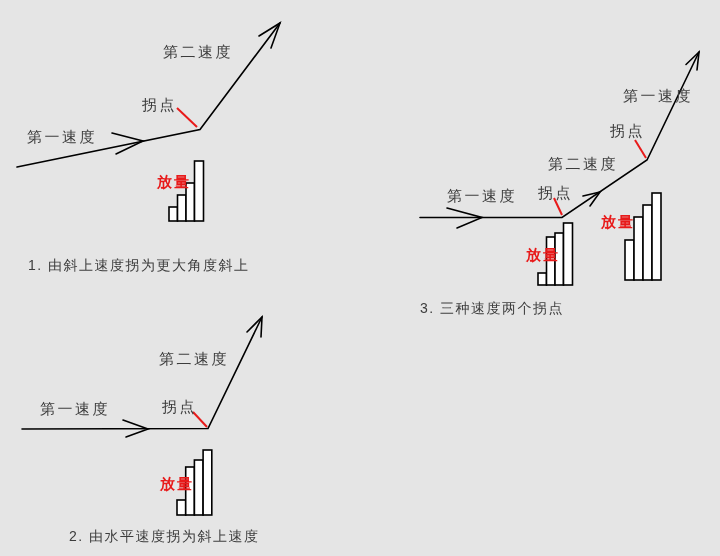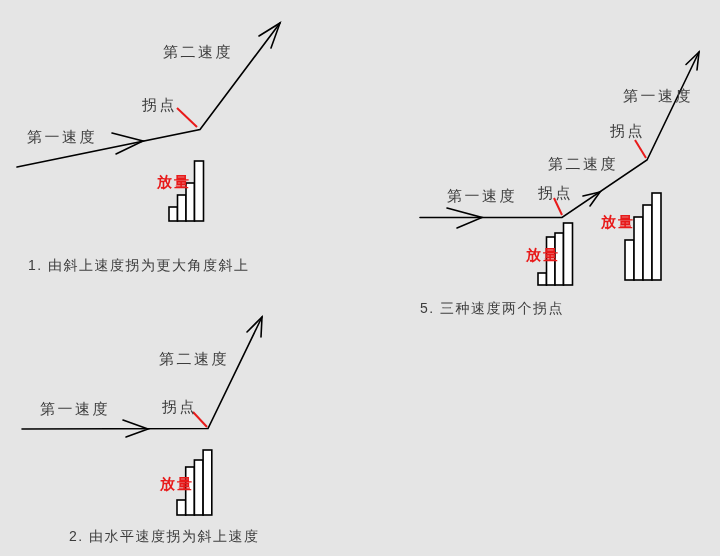--- a/index.html
+++ b/index.html
@@ -129,16 +129,16 @@
   </div>
 
   <div>
     <div class="lbl" style="left:623px; top:88px;">第一速度</div>
     <div class="lbl" style="left:610px; top:123px;">拐点</div>
     <div class="lbl" style="left:548px; top:156px;">第二速度</div>
     <div class="lbl" style="left:538px; top:185px;">拐点</div>
     <div class="lbl" style="left:447px; top:188px;">第一速度</div>
     <div class="lbl red" style="left:601px; top:214px;">放量</div>
     <div class="lbl red" style="left:526px; top:247px;">放量</div>
-    <div class="caption" style="left:420px; top:301px;">5. 三种速度两个拐点</div>
+    <div class="caption" style="left:420px; top:301px;">3. 三种速度两个拐点</div>
   </div>
 
 </div>
 
 </body></html>

